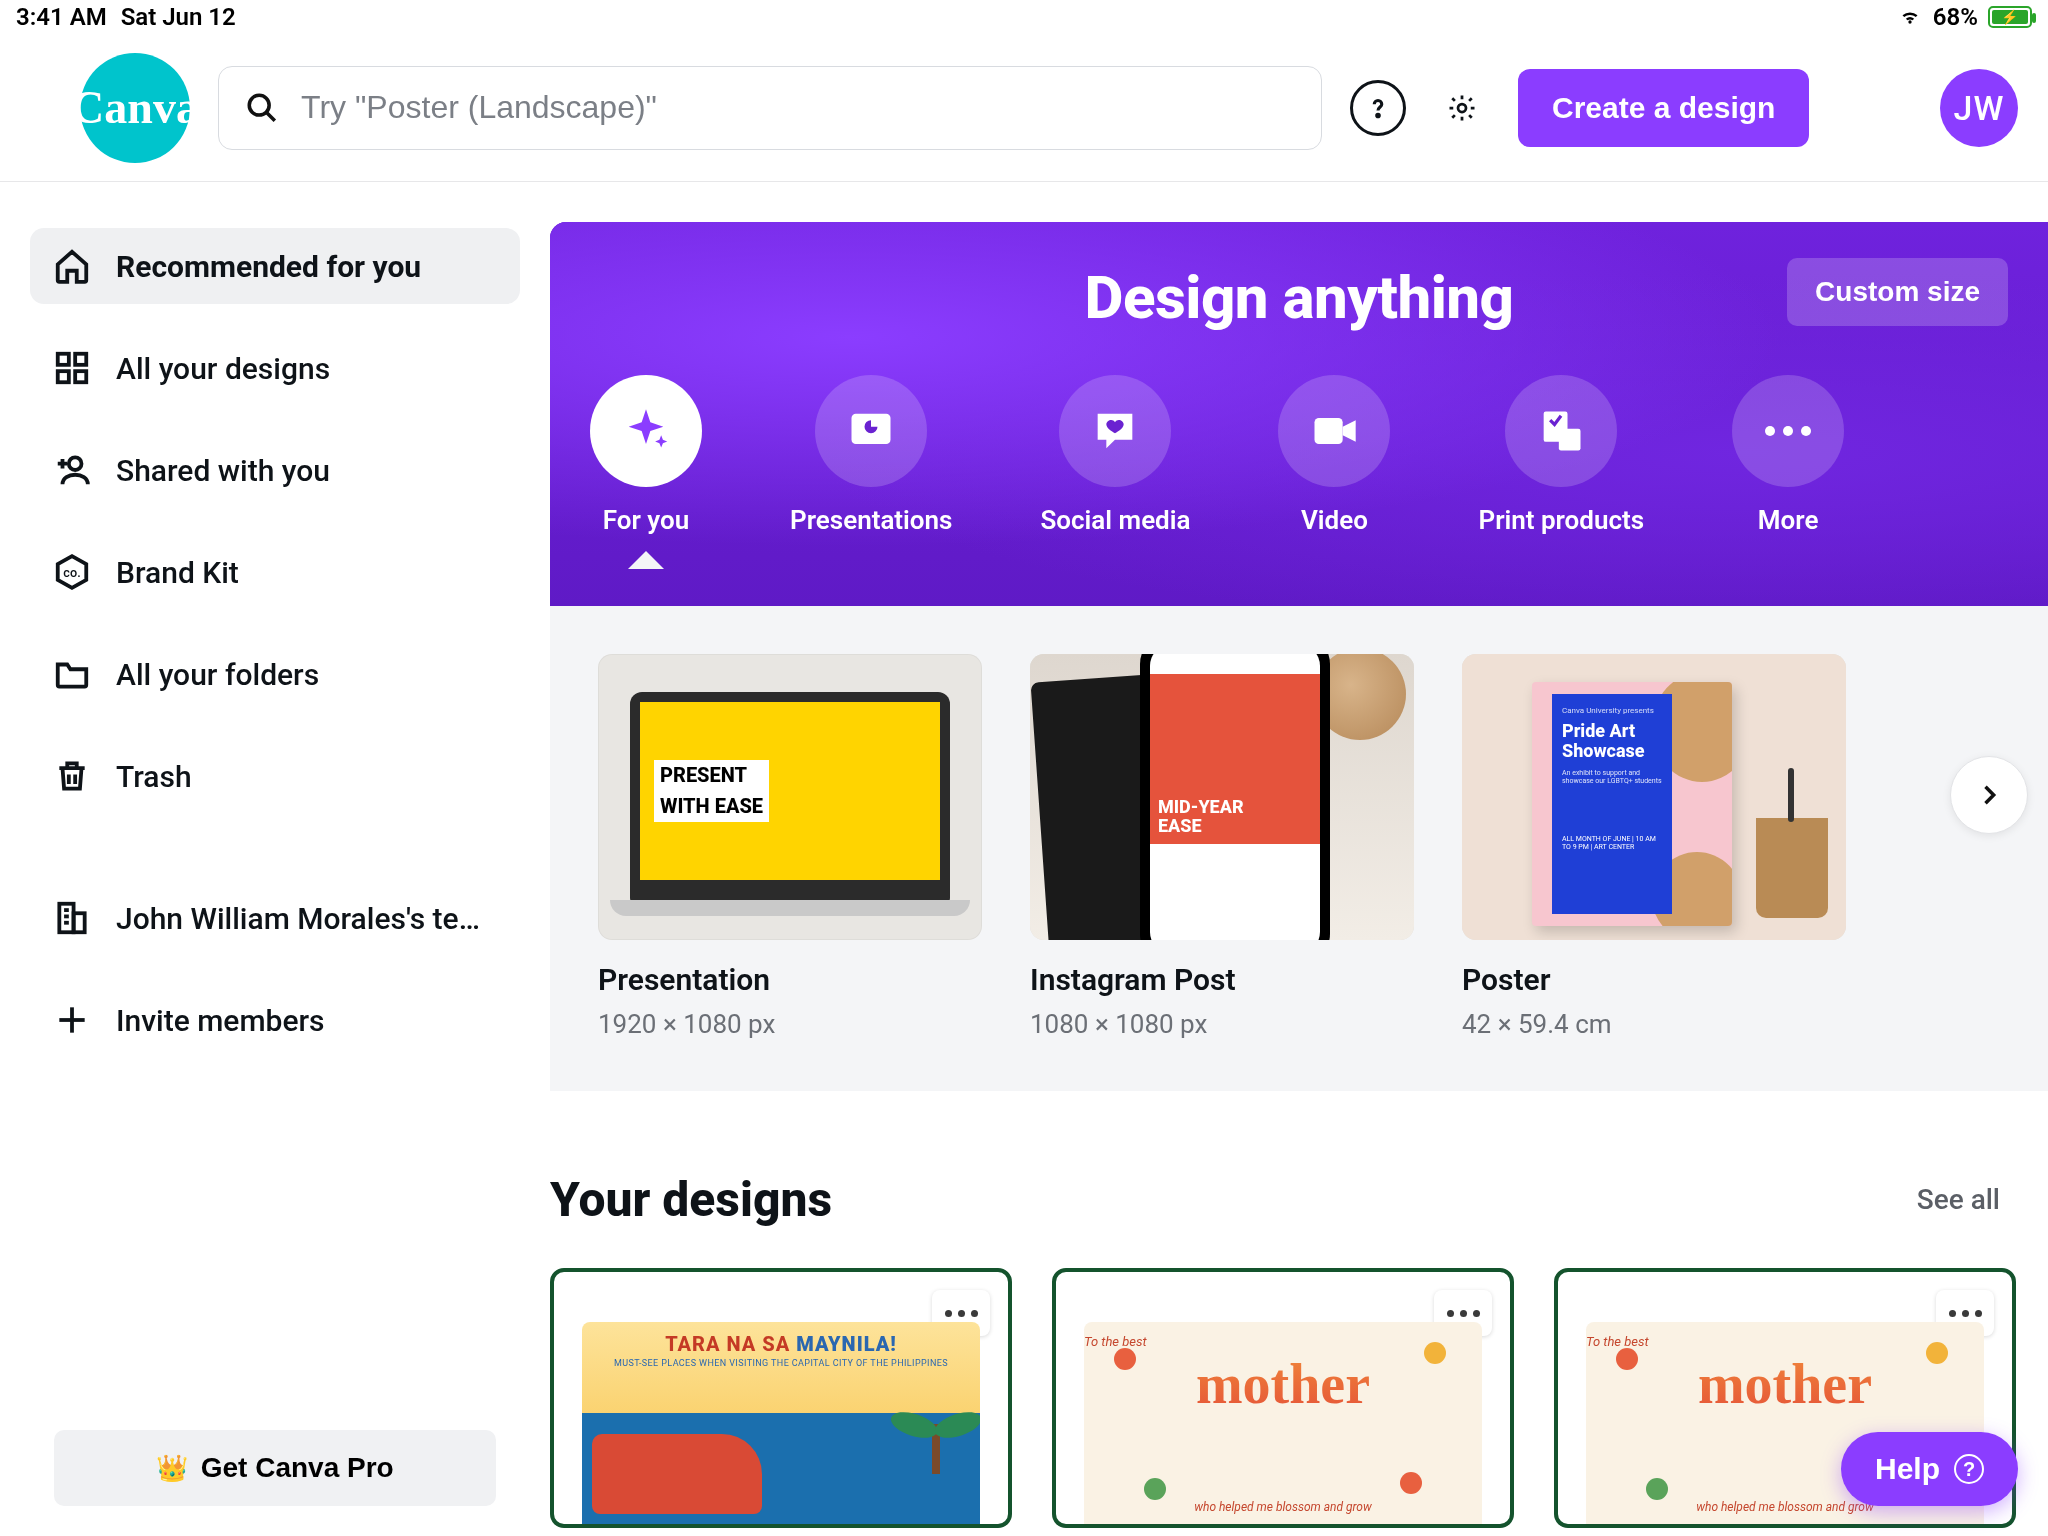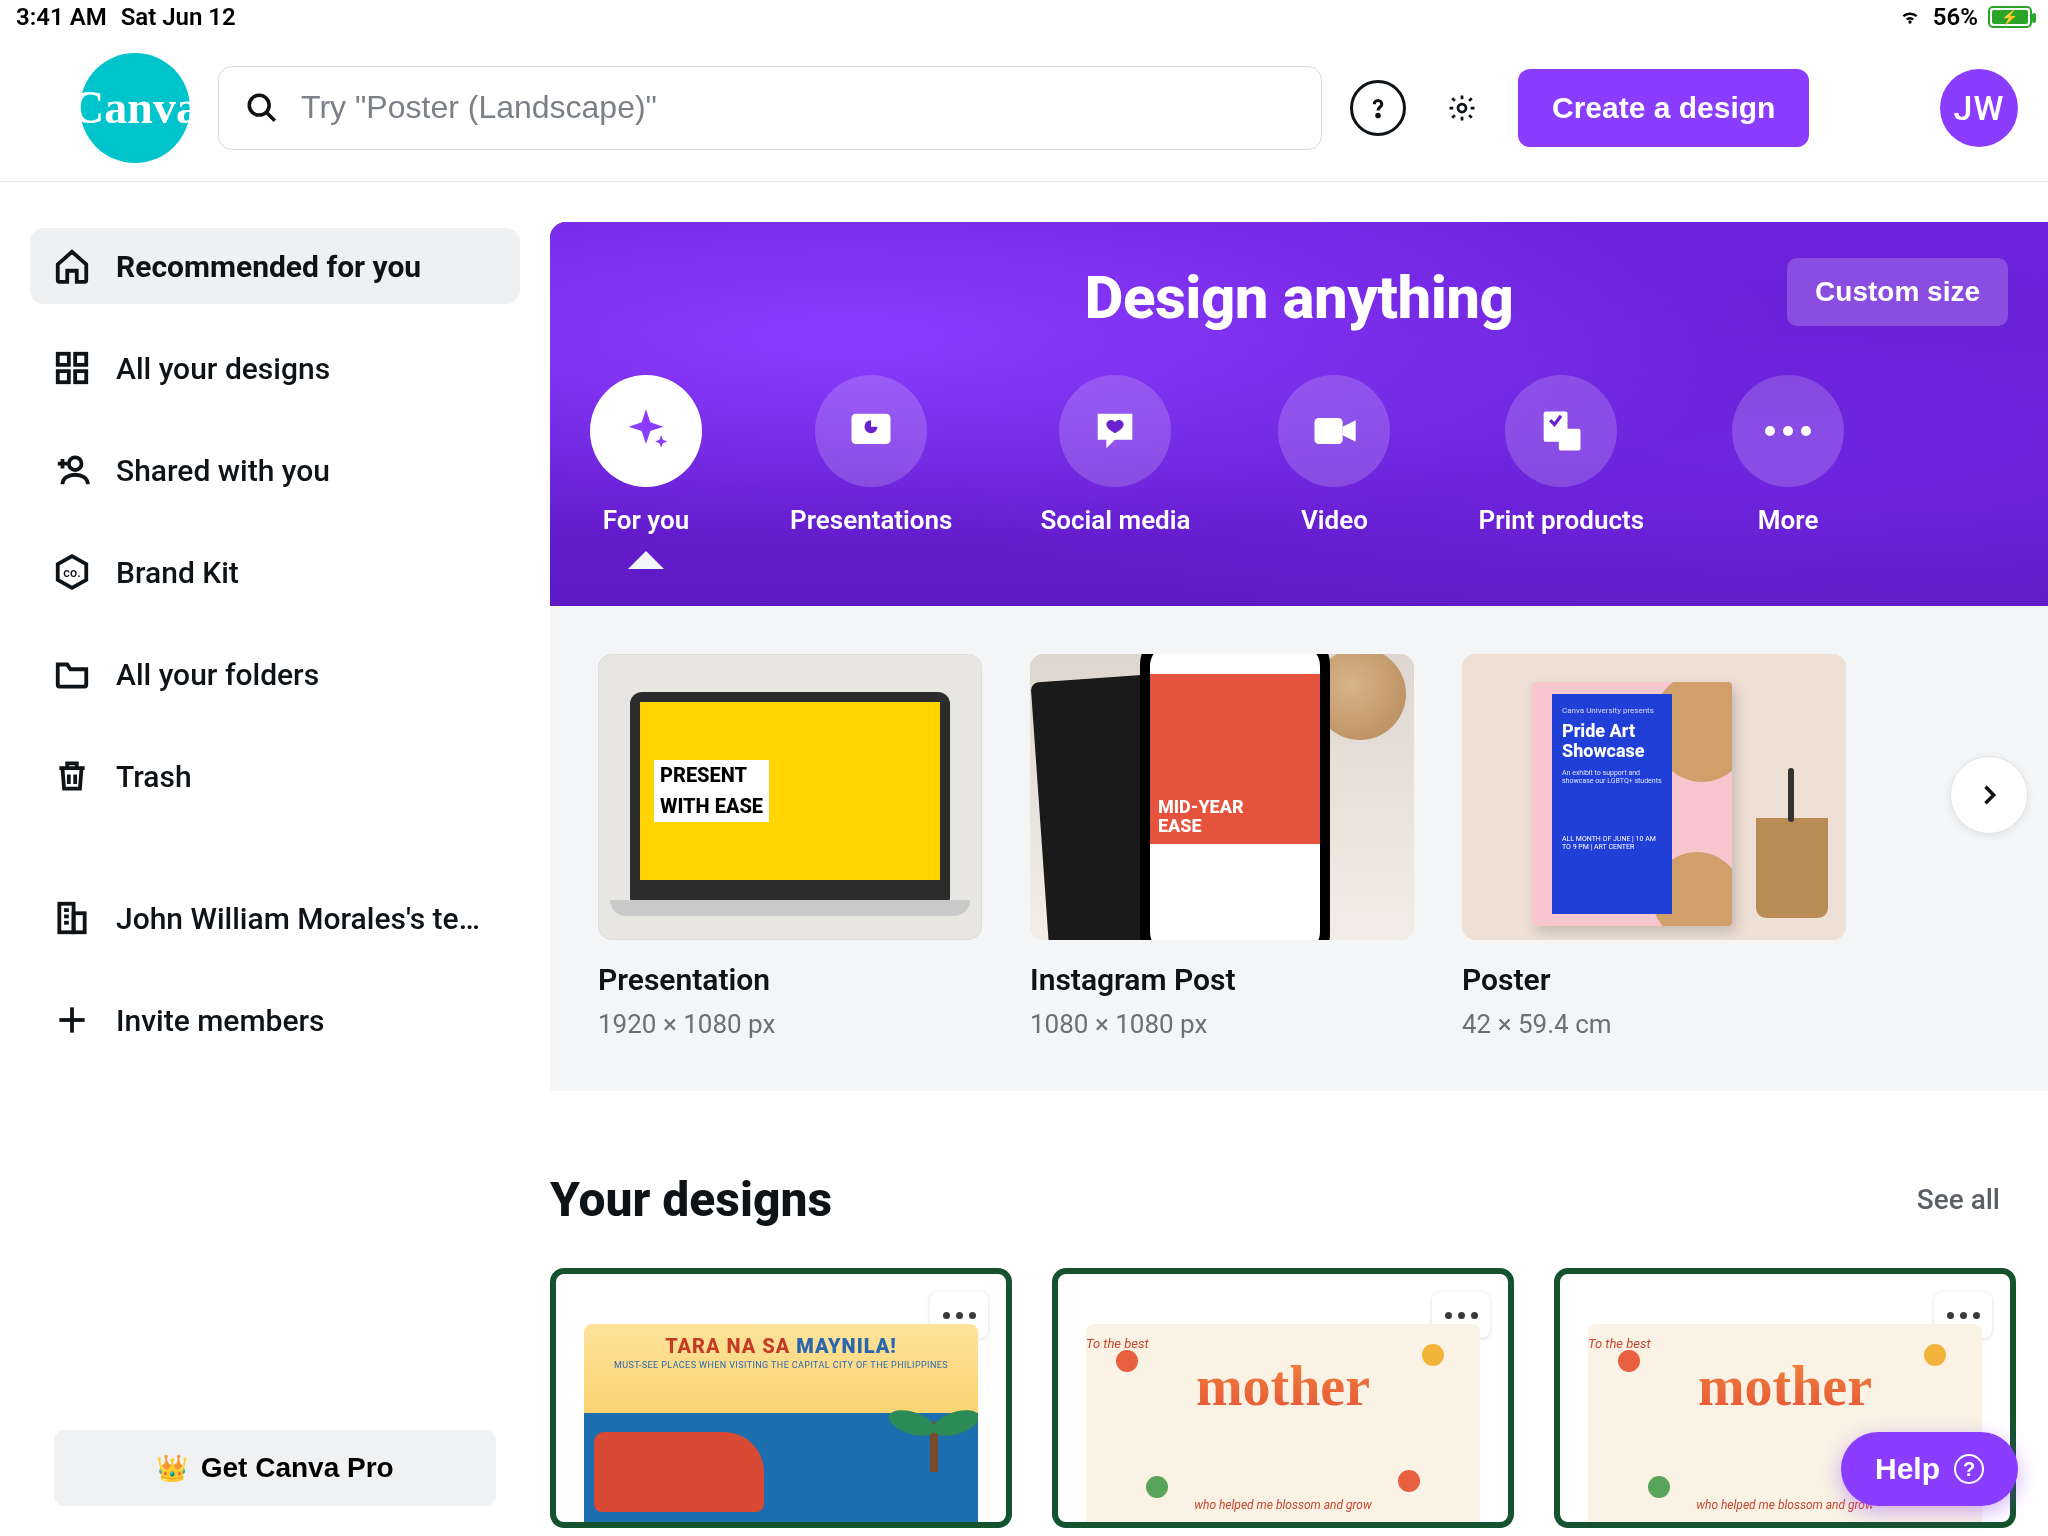--- a/index.html
+++ b/index.html
@@ -93,21 +93,21 @@
   .poster .blob1{ position:absolute; right:-20px; top:-10px; width:100px; height:110px; background:#d1a06a; border-radius:50%;}
   .poster .blob2{ position:absolute; right:-10px; bottom:-16px; width:90px; height:90px; background:#d1a06a; border-radius:50%;}
   .pencils { position:absolute; right:18px; bottom:22px; width:72px; height:100px; background:#b98b55; border-radius:0 0 10px 10px;}
   .pencils::before{ content:""; position:absolute; top:-50px; left:32px; width:6px; height:54px; background:#333; border-radius:3px;}
   
   
   .yd-head { display:flex; align-items:center; justify-content:space-between; padding:80px 48px 40px 0;}
   .yd-head h2 { font-size:48px; font-weight:800; color:#0e1318;}
   .seeall { font-size:28px; color:#5b5f66; font-weight:500; cursor:pointer;}
   .yd-row { display:flex; gap:40px; }
-  .ycard { width:462px; height:260px; border:6px solid #14532d; border-radius:14px; padding:28px 28px 0 28px; position:relative; overflow:hidden; cursor:pointer; flex-shrink:0;}
+  .ycard { width:462px; height:260px; border:4px solid #14532d; border-radius:14px; padding:28px 28px 0 28px; position:relative; overflow:hidden; cursor:pointer; flex-shrink:0;}
   .ycard .more { position:absolute; right:18px; top:18px; width:58px; height:46px; background:#fff; border-radius:8px; box-shadow:0 1px 4px rgba(0,0,0,0.15); display:flex; align-items:center; justify-content:center; gap:6px;}
   .ycard .more span{ width:7px; height:7px; background:#3a3a3a; border-radius:50%;}
   .ycard .art { position:absolute; left:28px; right:28px; bottom:0; top:50px; border-radius:8px 8px 0 0; overflow:hidden;}
   .y1 .art{ background:linear-gradient(#fde39a,#f7bf3f);} 
   .y1 .art::before{ content:""; position:absolute; left:0; right:0; bottom:0; height:55%; background:#1b6fae;}
   .y1 .title{ position:absolute; top:10px; left:0; right:0; text-align:center; font-weight:800; color:#c43a25; font-size:20px; letter-spacing:1px;}
   .y1 .title b{ color:#2a67b0;}
   .y1 .sub{ position:absolute; top:36px; left:0; right:0; text-align:center; font-size:9px; color:#2a67b0; letter-spacing:0.4px;}
   .y1 .jeep{ position:absolute; left:10px; bottom:10px; width:170px; height:80px; background:#d94a35; border-radius:10px 40px 8px 8px;}
   .y1 .palm{ position:absolute; right:40px; bottom:50px; width:8px; height:50px; background:#7a4a2a;}
@@ -133,21 +133,21 @@
 
 <div class="status-bar">
   <div class="status-left">
     <span>3:41 AM</span>
     <span>Sat Jun 12</span>
   </div>
   <div class="status-right">
     <svg class="wifi" viewBox="0 0 24 24" fill="#000">
         <path d="M12 20a2 2 0 100-4 2 2 0 000 4zm-5-6a8 8 0 0110 0l-2 2a5 5 0 00-6 0zm-4-4a14 14 0 0118 0l-2 2a11 11 0 00-14 0z"></path>
       </svg>
-    <span>56%</span>
+    <span>68%</span>
     <div class="battery">
         <div class="battery-fill">
           <span class="battery-bolt">⚡</span>
         </div>
       </div>
   </div>
 </div>
 
 <div class="topbar">
   <div class="logo">Canva</div>

